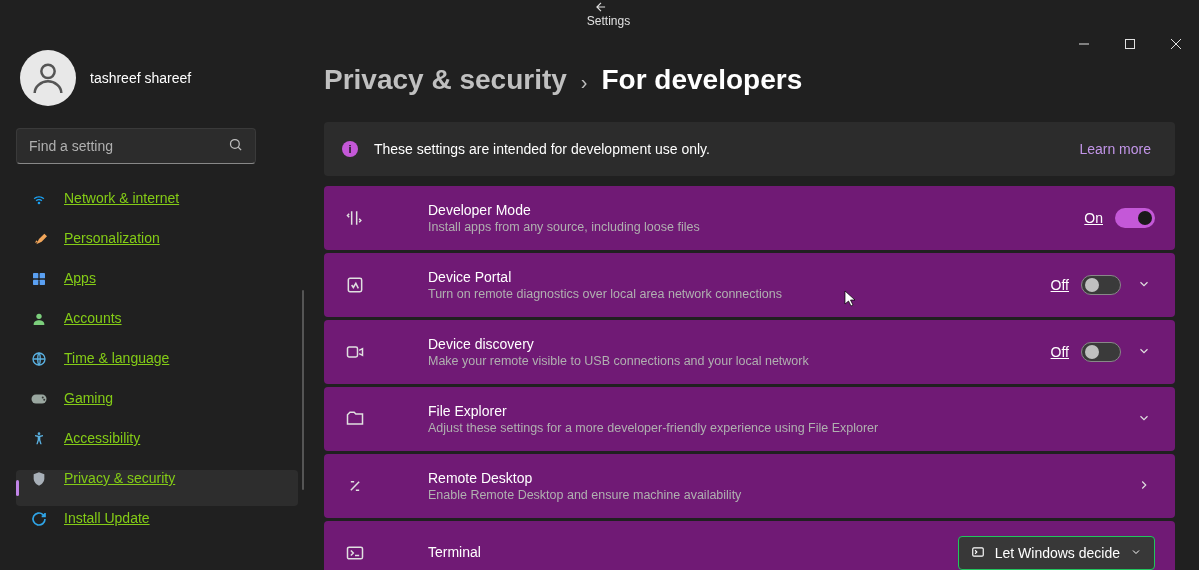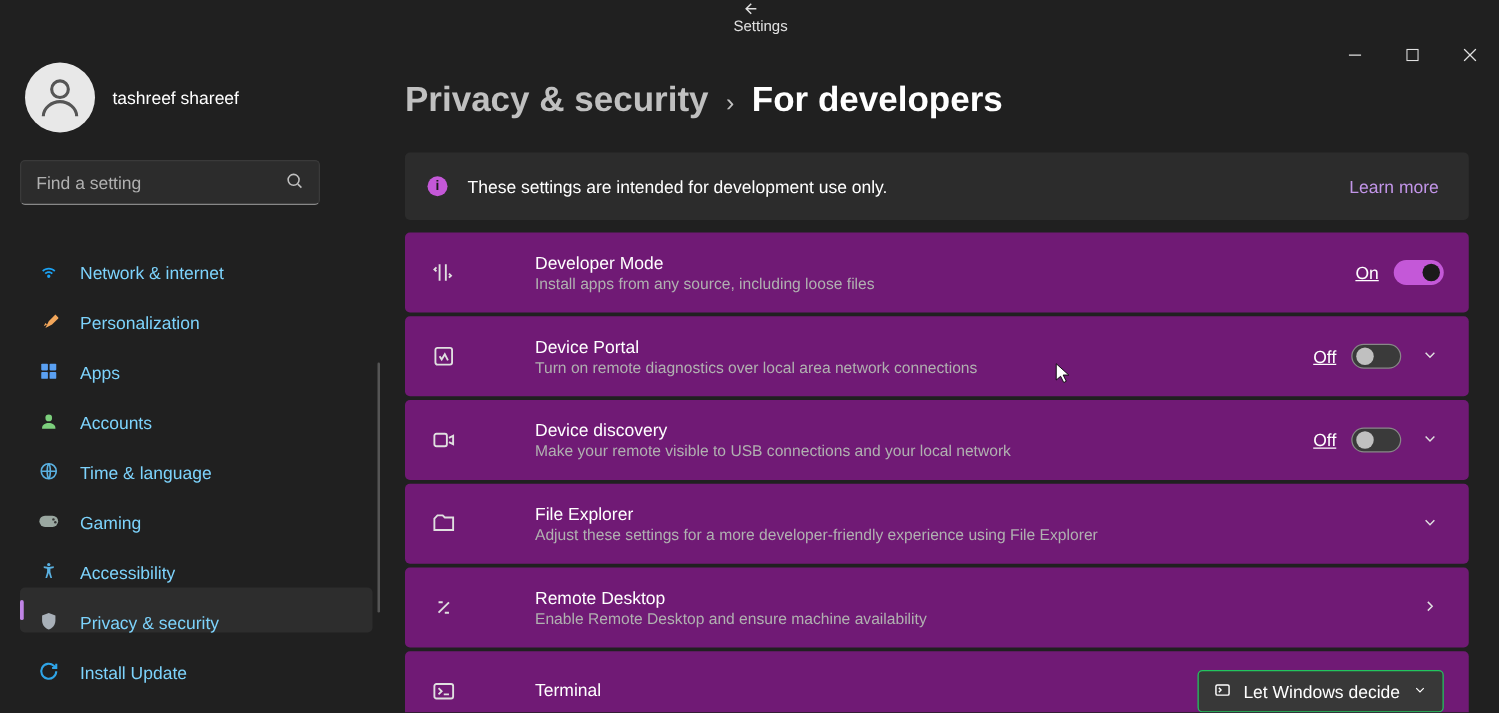--- a/index.html
+++ b/index.html
@@ -75,29 +75,30 @@
   .search-box input {
     background: transparent; border: none; outline: none;
     color: #cccccc; font-size: 14px;
     flex: 1;
   }
   .search-box input::placeholder { color: #b0b0b0; }
   .search-icon { color: #c0c0c0; }
   .nav { position: relative; }
   .nav-item {
     height: 36px;
-    display: flex; align-items: flex-end;
+    display: flex; align-items: flex-start;
     padding-left: 14px;
     border-radius: 4px;
     cursor: pointer;
-    color: #7dd3fc;
+    color: #84cc16;
     font-size: 14px;
     margin-bottom: 4px;
     width: 282px;
     position: relative;
+    text-decoration: underline;
   }
   .nav-item.selected { background: #2d2d2d; }
   .nav-item.selected::before {
     content: "";
     position: absolute;
     left: 0; top: 10px; bottom: 10px;
     width: 3px;
     background: #c084e6;
     border-radius: 2px;
   }

